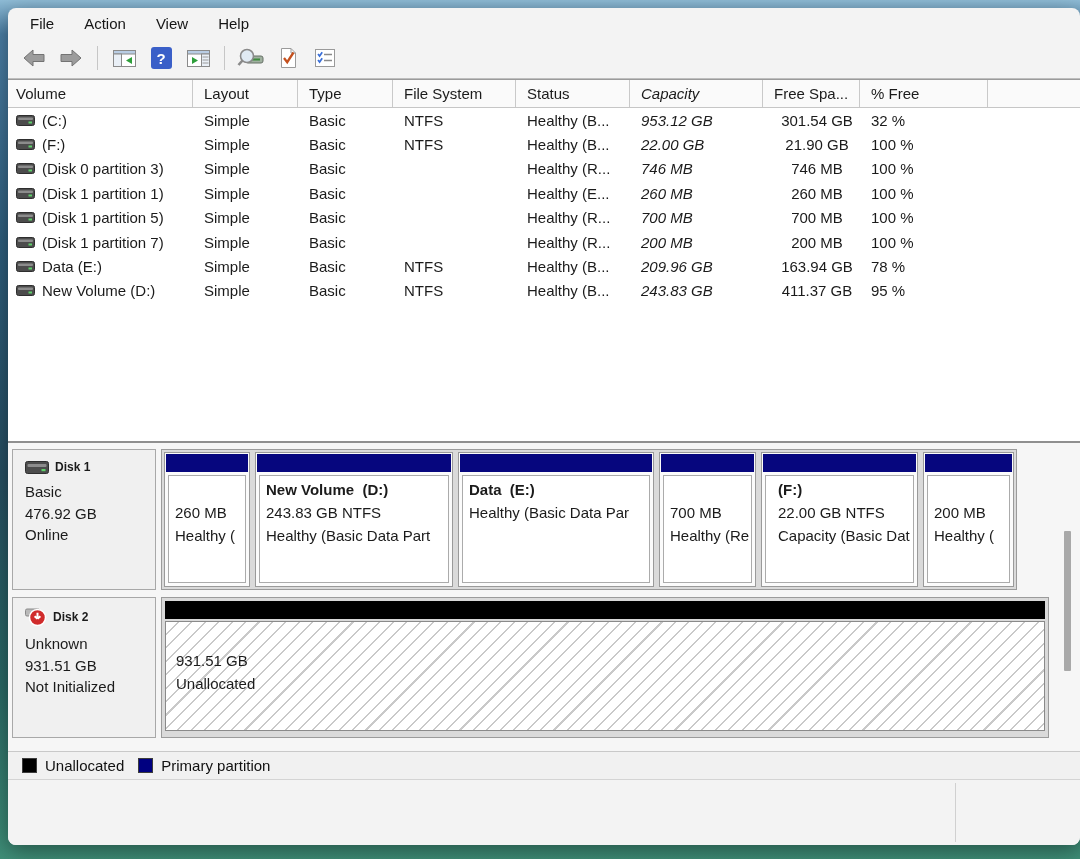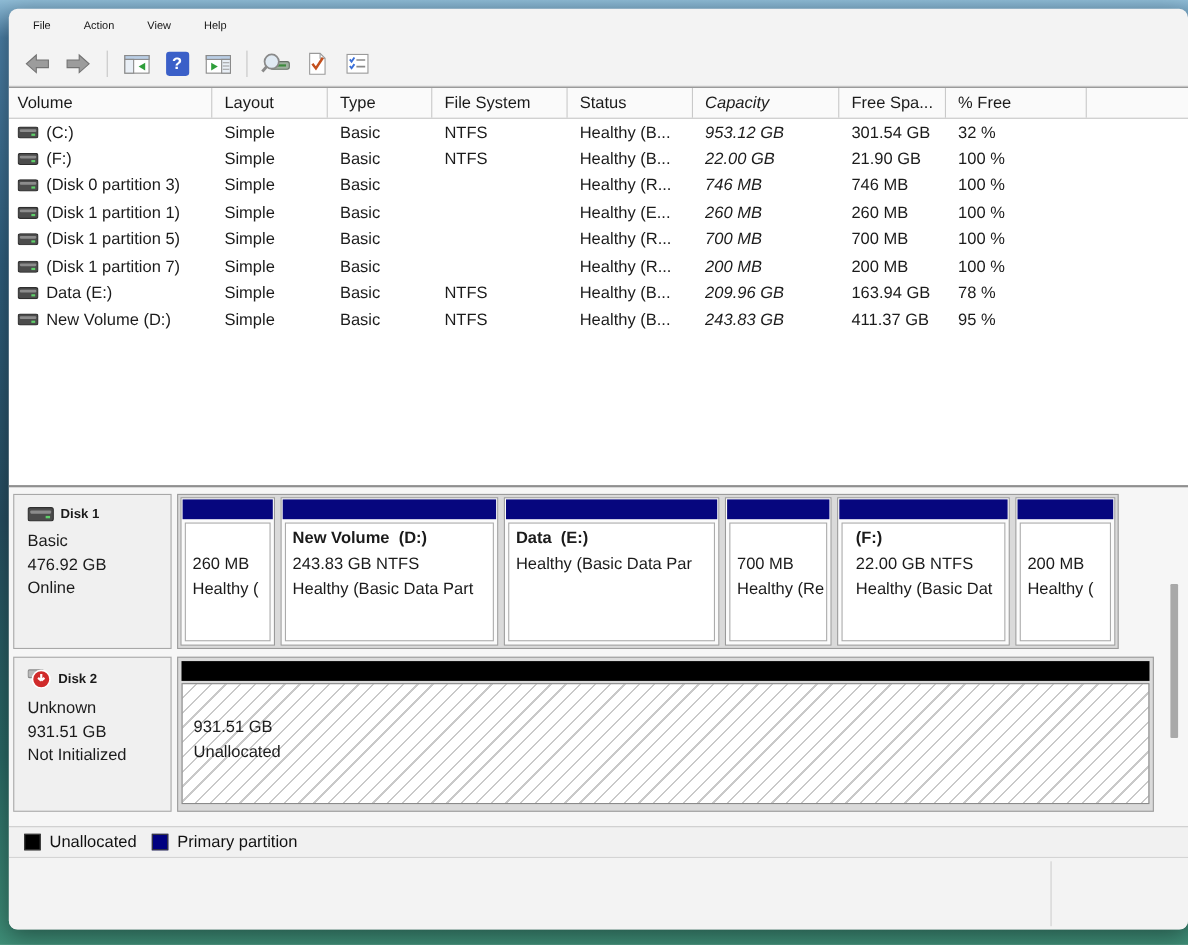--- a/index.html
+++ b/index.html
@@ -17,36 +17,36 @@
   
   .titlebar { height:36px; display:flex; align-items:center; padding-left:14px; flex:none; }
   .app-icon { width:24px; height:20px; margin-right:10px; flex:none; }
   .title { font-size:16px; color:#6f6f6f; }
   .win-controls { margin-left:auto; display:flex; height:100%; }
   .wbtn { width:45px; height:100%; display:flex; align-items:center; justify-content:center; color:#5c5c5c; font-size:15px; cursor:default; }
   .minline { width:12px; border-top:2px solid #6a6a6a; display:inline-block; }
   .maxbox { width:11px; height:11px; border:2px solid #6a6a6a; border-radius:2px; display:inline-block; }
   .closex { font-size:17px; color:#5c5c5c; }
   
-  .menubar { height:30px; display:flex; align-items:center; gap:30px; padding-left:22px; font-size:10px; color:#151515; flex:none; }
+  .menubar { height:30px; display:flex; align-items:center; gap:30px; padding-left:22px; font-size:15px; color:#151515; flex:none; }
   .menu-item { cursor:default; }
   
   .toolbar { height:41px; border-bottom:1px solid #bdbdbd; display:flex; align-items:center; gap:9px; padding-left:12px; flex:none; }
   .tbico { width:28px; height:26px; display:flex; align-items:center; justify-content:center; }
   .tbsep { width:1px; height:24px; background:#c6c6c6; margin:0 3px; }
   .help-badge { width:21px; height:22px; background:#3a5fc8; border-radius:3px; color:#fff; font-weight:bold; font-size:15px; display:flex; align-items:center; justify-content:center; }
   
   .volume-list { height:362px; background:#fff; border-top:1px solid #9a9a9a; flex:none; font-size:15px; color:#1b1b1b; overflow:hidden; }
   .vl-header { display:flex; height:28px; background:#fafafa; border-bottom:1px solid #c6c6c6; }
   .hcell { display:flex; align-items:center; padding-left:11px; border-right:1px solid #c9c9c9; }
   .vrow { display:flex; height:24.4px; align-items:center; }
   .ccell { padding-left:11px; white-space:nowrap; overflow:hidden; }
   .c0 { width:185px; display:flex; align-items:center; gap:7px; padding-left:8px !important; }
   .c1 { width:105px; } .c2 { width:95px; } .c3 { width:123px; }
-  .c4 { width:114px; } .c5 { width:133px;font-style:italic; } .c6 { width:97px; }
+  .c4 { width:114px; } .c5 { width:133px;font-style:italic; } .c6 { width:97px;text-align:center; }
   .c7 { width:128px; } .cf { flex:1; border-right:none !important; }
   .volico { flex:none; display:inline-flex; }
   
   .graphic-pane { height:310px; border-top:2px solid #8f8f8f; background:#f6f6f6; flex:none; position:relative; padding:6px 0 0 4px; }
   .disk-row { display:flex; margin-bottom:7px; }
   .disk-head { width:144px; height:141px; background:#f0f0f0; border:1px solid #a8a8a8; padding:10px 4px 4px 12px; flex:none; font-size:15px; color:#1b1b1b; }
   .disk-title { display:flex; align-items:center; gap:6px; font-weight:bold; font-size:12px; margin-bottom:7px; }
   .disk-line { line-height:21.5px; }
   .part-strip { margin-left:5px; height:141px; background:#dadada; border:1px solid #9b9b9b; padding:2px; display:flex; gap:5px; }
   .part { display:flex; flex-direction:column; background:#fbfbfb; border:1px solid #9a9a9a; }
@@ -360,21 +360,21 @@
             <div class="part-name"></div>
             <div class="part-line">700 MB</div>
             <div class="part-line">Healthy (Re</div>
           </div>
         </div>
         <div class="part" style="width:157px">
           <div class="part-bar"></div>
           <div class="part-body" style="padding-left:12px">
             <div class="part-name">(F:)</div>
             <div class="part-line">22.00 GB NTFS</div>
-            <div class="part-line">Healthy (Basic Dat</div>
+            <div class="part-line">Capacity (Basic Dat</div>
           </div>
         </div>
         <div class="part" style="width:91px">
           <div class="part-bar"></div>
           <div class="part-body">
             <div class="part-name"></div>
             <div class="part-line">200 MB</div>
             <div class="part-line">Healthy (</div>
           </div>
         </div>

